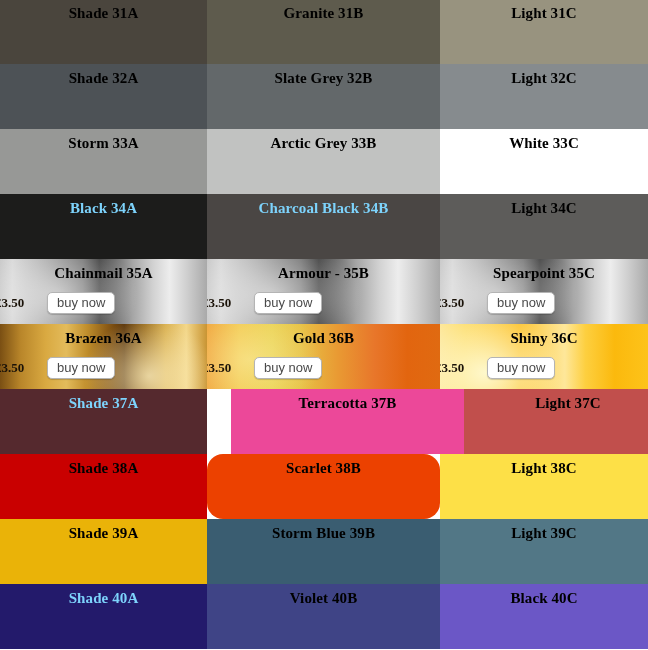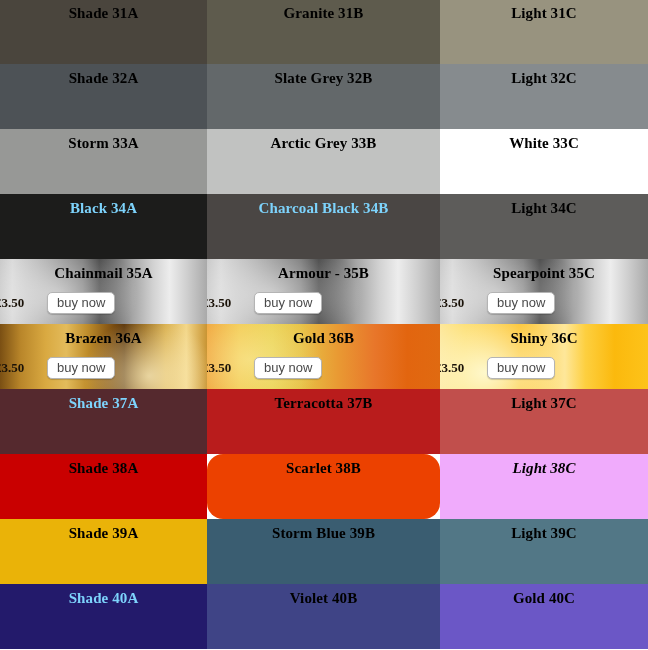--- a/index.html
+++ b/index.html
@@ -179,35 +179,35 @@
         <div class="buyrow">
           <span class="price">£3.50</span>
           <span class="buy-btn">buy now</span>
         </div>
       </div>
     </div>
     <div class="row">
       <div class="cell col-a" style="background: rgb(85, 41, 46);">
         <div class="cell-title txt-light">Shade 37A</div>
       </div>
-      <div class="cell col-b" style="background: #b91c1c;">
+      <div class="cell col-b" style="background: #ec4899; margin-left: 24px;">
         <div class="cell-title txt-dark">Terracotta 37B</div>
       </div>
       <div class="cell col-c" style="background: rgb(193, 79, 76);">
         <div class="cell-title txt-dark">Light 37C</div>
       </div>
     </div>
     <div class="row">
       <div class="cell col-a" style="background: rgb(201, 0, 0);">
         <div class="cell-title txt-dark">Shade 38A</div>
       </div>
       <div class="cell col-b" style="background: rgb(236, 65, 0); border-radius: 16px;">
         <div class="cell-title txt-dark">Scarlet 38B</div>
       </div>
-      <div class="cell col-c" style="background: #f0abfc; font-style: italic;">
+      <div class="cell col-c" style="background: #fde047;">
         <div class="cell-title txt-dark">Light 38C</div>
       </div>
     </div>
     <div class="row">
       <div class="cell col-a" style="background: #eab308;">
         <div class="cell-title txt-dark">Shade 39A</div>
       </div>
       <div class="cell col-b" style="background: rgb(58, 93, 113); padding-left: 12px;">
         <div class="cell-title txt-dark">Storm Blue 39B</div>
       </div>
@@ -216,16 +216,16 @@
       </div>
     </div>
     <div class="row">
       <div class="cell col-a" style="background: rgb(35, 26, 107);">
         <div class="cell-title txt-light">Shade 40A</div>
       </div>
       <div class="cell col-b" style="background: rgb(63, 68, 134);">
         <div class="cell-title txt-dark">Violet 40B</div>
       </div>
       <div class="cell col-c" style="background: rgb(107, 87, 198);">
-        <div class="cell-title txt-dark">Gold 40C</div>
+        <div class="cell-title txt-dark">Black 40C</div>
       </div>
     </div>
   </div>
 
 </body></html>

